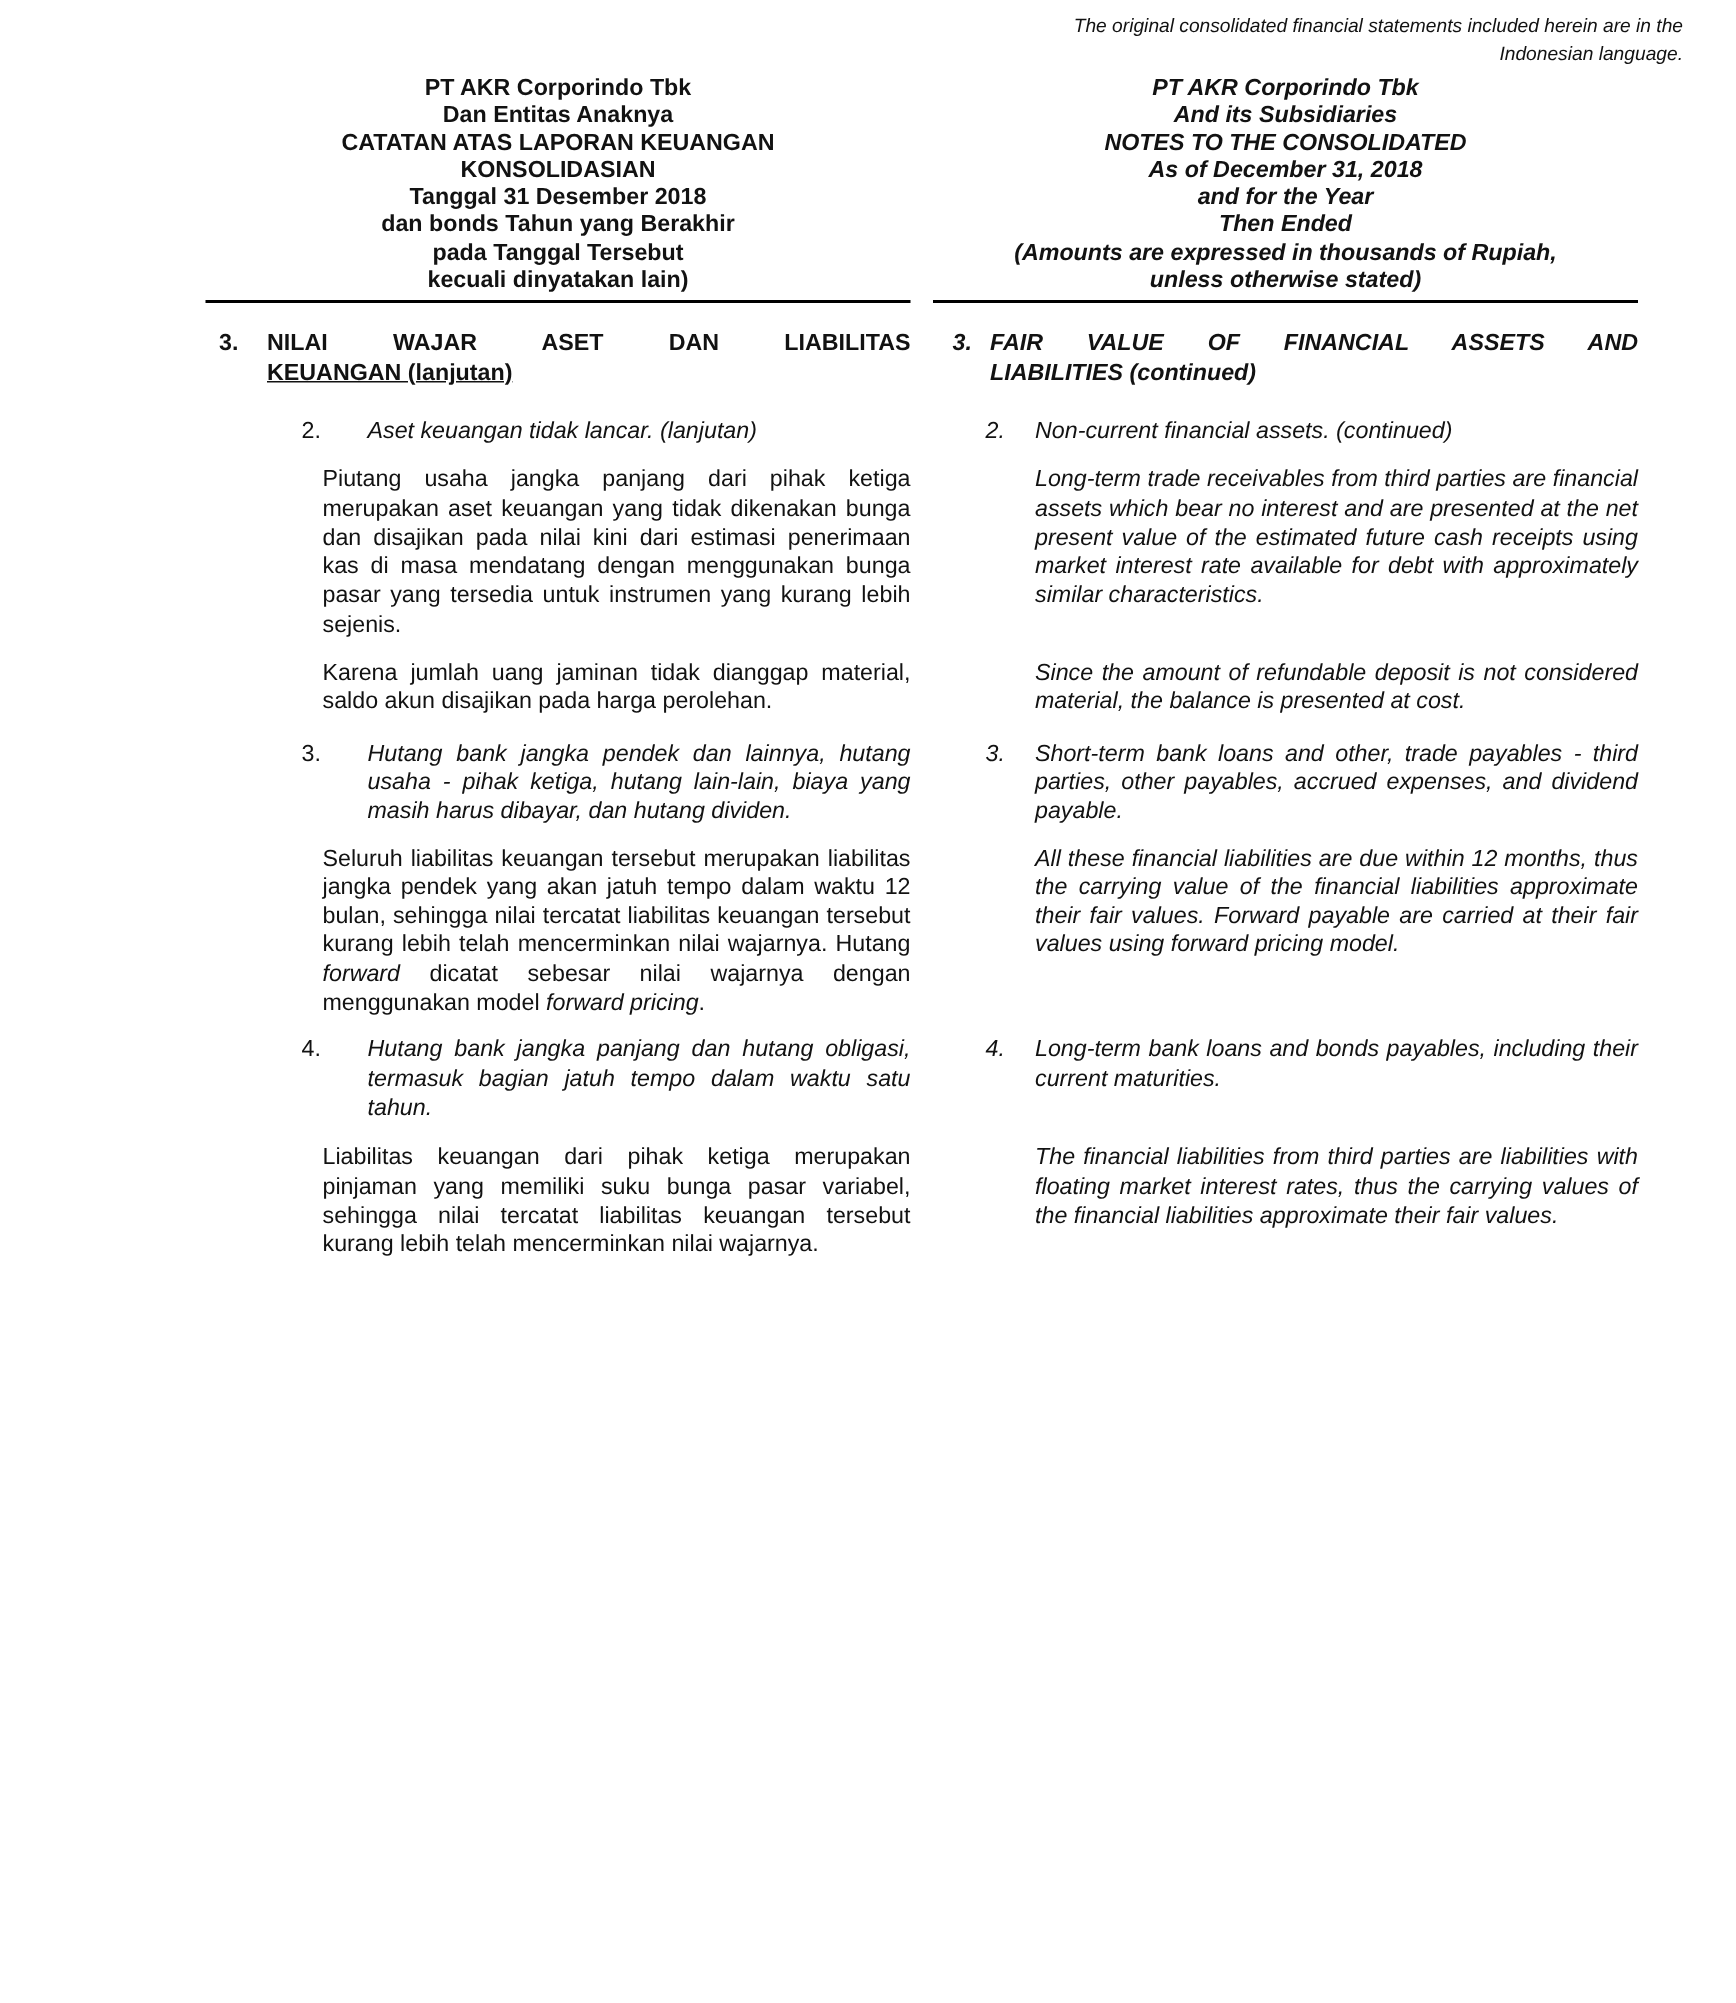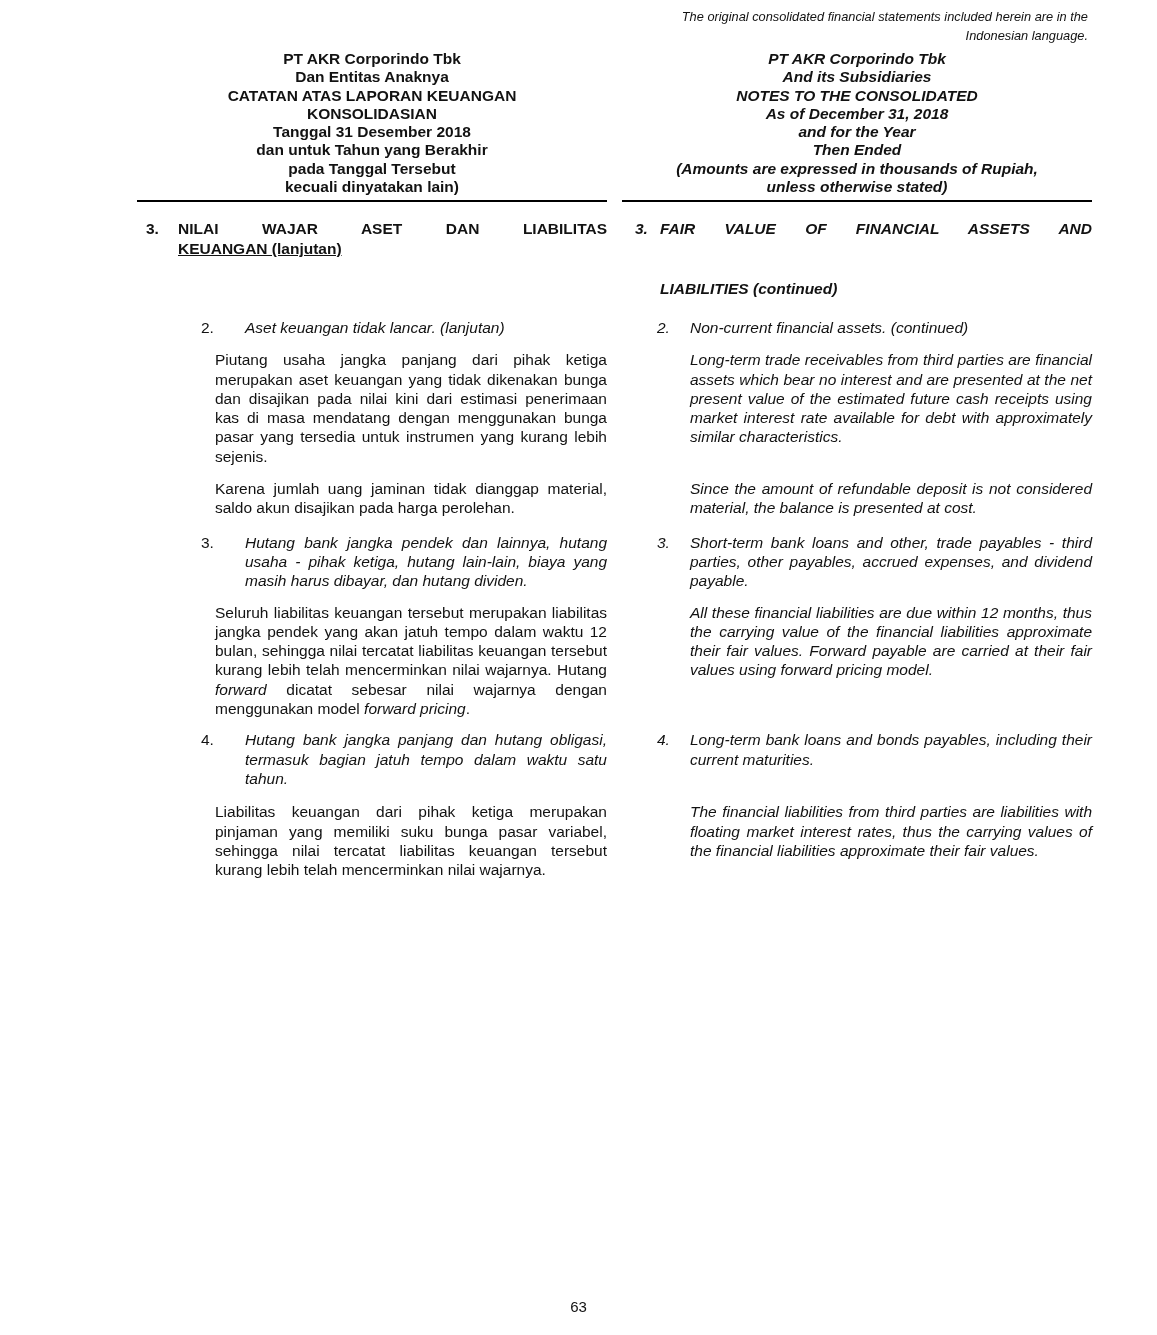--- a/index.html
+++ b/index.html
@@ -8,21 +8,21 @@
     width:1157px;height:1335px;
     background:#ffffff;
     color:#121212;
     font-family:"Liberation Sans","DejaVu Sans",sans-serif;
     font-size:15.5px;
     line-height:19.3px;
     overflow:hidden;
   }
   .disclaimer{
     padding-top:7px;
-    padding-right:69px;
+    padding-right:35px;
     text-align:right;
     font-style:italic;
     font-size:12.8px;
     line-height:19px;
   }
   .disclaimer .inner{display:inline-block;max-width:450px;text-align:right;}
   .content{
     margin-left:137px;
     width:973px;
   }
@@ -80,21 +80,21 @@
 
   <div class="content">
 
     <div class="row header-row">
       <div class="doc-header">
         <div>PT AKR Corporindo Tbk</div>
         <div>Dan Entitas Anaknya</div>
         <div>CATATAN ATAS LAPORAN KEUANGAN</div>
         <div>KONSOLIDASIAN</div>
         <div>Tanggal 31 Desember 2018</div>
-        <div>dan untuk Tahun yang Berakhir</div>
+        <div>dan bonds Tahun yang Berakhir</div>
         <div>pada Tanggal Tersebut</div>
         <div>kecuali dinyatakan lain)</div>
       </div>
       <div class="doc-header col-en">
         <div>PT AKR Corporindo Tbk</div>
         <div>And its Subsidiaries</div>
         <div>NOTES TO THE CONSOLIDATED</div>
         <div>As of December 31, 2018</div>
         <div>and for the Year</div>
         <div>Then Ended</div>
@@ -109,21 +109,21 @@
         <span class="txt">
           <span class="jline" style="display:block;">NILAI WAJAR ASET DAN LIABILITAS</span>
           <span style="display:block;text-decoration:underline;">KEUANGAN (lanjutan)</span>
         </span>
       </div>
       <div class="col-en">
         <div class="h1-item">
           <span class="num">3.</span>
           <span class="txt">
             <span class="jline" style="display:block;">FAIR VALUE OF FINANCIAL ASSETS AND</span>
-            <span style="display:block;margin-top:40px;">LIABILITIES (continued)</span>
+            <span style="display:block;">LIABILITIES (continued)</span>
           </span>
         </div>
       </div>
     </div>
 
     <div class="row mt20">
       <div class="h2-item">
         <span class="num">2.</span>
         <span class="txt">Aset keuangan tidak lancar. (lanjutan)</span>
       </div>
@@ -184,15 +184,14 @@
 
     <div class="row mt14">
       <div class="para">Liabilitas keuangan dari pihak ketiga merupakan pinjaman yang memiliki suku bunga pasar variabel, sehingga nilai tercatat liabilitas keuangan tersebut kurang lebih telah mencerminkan nilai wajarnya.</div>
       <div class="col-en">
           <div class="para">The financial liabilities from third parties are liabilities with floating market interest rates, thus the carrying values of the financial liabilities approximate their fair values.</div>
         </div>
     </div>
 
   </div>
 
-  <div class="page-number">63</div>
 
 </div>
 
 </body></html>

